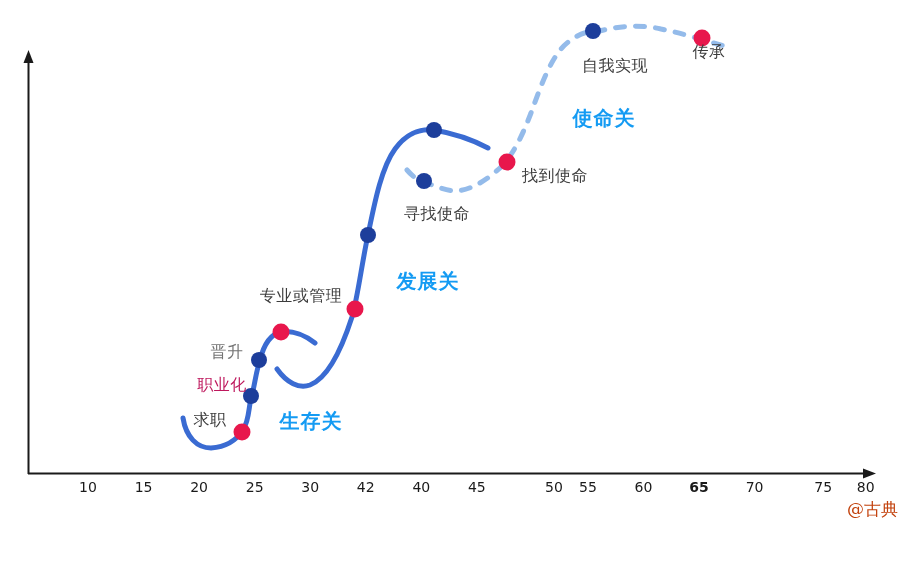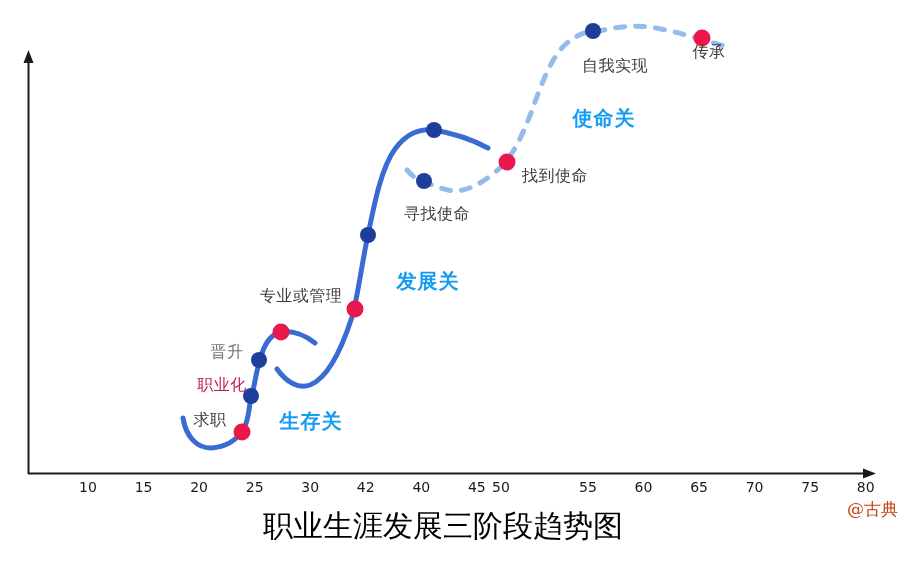--- a/index.html
+++ b/index.html
@@ -110,39 +110,38 @@
 
   <div id="ticks-layer">
       <span class="tick-label" style="left: 88px;">10</span>
       <span class="tick-label" style="left: 143.55px;">15</span>
       <span class="tick-label" style="left: 199.1px;">20</span>
       <span class="tick-label" style="left: 254.65px;">25</span>
       <span class="tick-label" style="left: 310.2px;">30</span>
       <span class="tick-label" style="left: 365.75px;">42</span>
       <span class="tick-label" style="left: 421.3px;">40</span>
       <span class="tick-label" style="left: 476.85px;">45</span>
-      <span class="tick-label" style="left: 501px; text-align: center;">50</span>
+      <span class="tick-label" style="left: 554px; text-align: center;">50</span>
       <span class="tick-label" style="left: 587.95px;">55</span>
       <span class="tick-label" style="left: 643.5px;">60</span>
-      <span class="tick-label" style="left: 699.05px;">65</span>
+      <span class="tick-label" style="left: 699.05px; font-weight: bold;">65</span>
       <span class="tick-label" style="left: 754.6px;">70</span>
-      <span class="tick-label" style="left: 810.15px;">75</span>
+      <span class="tick-label" style="left: 810.15px; text-align: right;">75</span>
       <span class="tick-label" style="left: 865.7px;">80</span>
     </div>
   <div id="labels-layer">
       <div class="milestone-label" style="left: 210px; top: 420px; color: rgb(60, 60, 60);">求职</div>
       <div class="milestone-label" style="left: 222px; top: 385px; color: #be185d;">职业化</div>
       <div class="milestone-label" style="left: 227px; top: 352px; color: #737373;">晋升</div>
       <div class="milestone-label" style="left: 301px; top: 296px; color: rgb(60, 60, 60);">专业或管理</div>
       <div class="milestone-label" style="left: 437px; top: 214px; color: rgb(60, 60, 60);">寻找使命</div>
       <div class="milestone-label" style="left: 555px; top: 176px; color: rgb(60, 60, 60);">找到使命</div>
       <div class="milestone-label" style="left: 615px; top: 60px; color: rgb(60, 60, 60); margin-top: 6px;">自我实现</div>
       <div class="milestone-label" style="left: 709px; top: 52px; color: rgb(60, 60, 60);">传承</div>
     </div>
   <div id="stages-layer">
       <div class="stage-label" style="left: 311px; top: 421px; color: rgb(20, 155, 243);">生存关</div>
       <div class="stage-label" style="left: 428px; top: 281px; color: rgb(20, 155, 243);">发展关</div>
       <div class="stage-label" style="left: 604px; top: 118px; color: rgb(20, 155, 243);">使命关</div>
     </div>
 
-  <div class="chart-title">职业生涯发展三阶段趋势图</div>
   <div class="watermark">@古典</div>
 </div>
 
 </body></html>

